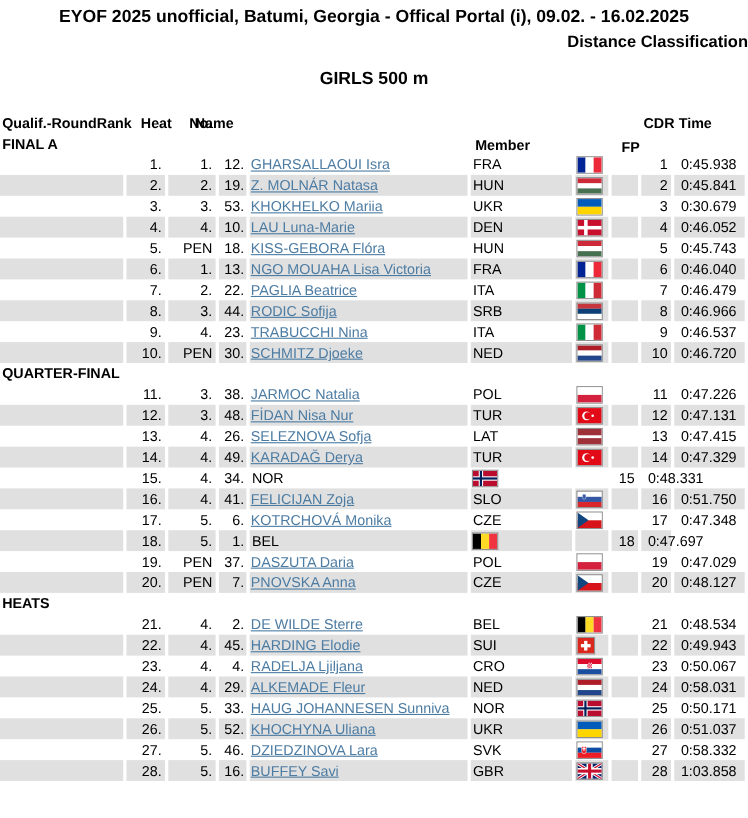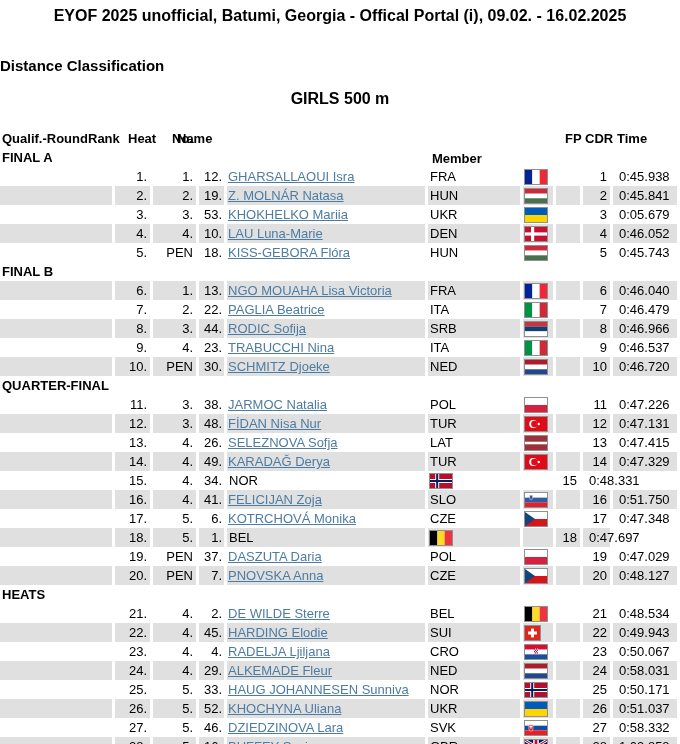--- a/index.html
+++ b/index.html
@@ -8,37 +8,37 @@
     width: 680px; height: 744px;
     background: #ffffff; color: #000000;
     font-family: "Liberation Sans", sans-serif;
     overflow: hidden;
   }
   .title {
     padding-top: 7px; font-size: 16px; line-height: 18px;
     font-weight: bold; text-align: center; white-space: nowrap;
   }
   .subtitle {
-    margin-top: 32px; font-size: 15px; line-height: 17px;
-    font-weight: bold; text-align: left;
+    margin-top: 5px; font-size: 15px; line-height: 17px;
+    font-weight: bold; text-align: right;
   }
   .event {
     margin-top: 16px; font-size: 16px; line-height: 18px;
     font-weight: bold; text-align: center;
   }
   .results { margin-top: 21px; }
   .header-row { position: relative; height: 19px; font-weight: bold; font-size: 13px; }
   .header-row span { position: absolute; top: 0; line-height: 19px; white-space: nowrap; }
   .h-qualif { left: 2px; }
   .h-rank   { left: 88px; }
   .h-heat   { left: 128px; }
   .h-no     { left: 172px; }
   .h-name   { left: 177px; }
   .h-member { left: 432px; margin-top: 20px; }
-  .h-fp     { left: 565px; }
+  .h-fp     { left: 565px; margin-top: 22px; }
   .h-cdr    { left: 585px; }
   .h-time   { left: 617px; }
   .section-row {
     height: 19px; line-height: 19px; font-weight: bold;
     font-size: 13px; padding-left: 2px;
   }
   .row {
     display: grid;
     grid-template-columns: 112px 35px 43px 25px 198px 92px 30px 24px 27px 64px;
     column-gap: 3px;
@@ -129,21 +129,21 @@
         <div class="c-flag">
           <span class="flag">
             <svg width="22" height="14" viewBox="0 0 22 14" preserveAspectRatio="none">
               <rect width="22" height="7" fill="#005BBB"></rect>
               <rect y="7" width="22" height="7" fill="#FFD500"></rect>
             </svg>
           </span>
         </div>
         <div class="c-fp"></div>
         <div class="c-cdr">3</div>
-        <div class="c-time">0:05.679</div>
+        <div class="c-time">0:30.679</div>
       </div>
       <div class="row striped">
         <div class="c-qualif"></div>
         <div class="c-rank">4.</div>
         <div class="c-heat">4.</div>
         <div class="c-no">10.</div>
         <div class="c-name"><a class="name-link">LAU Luna-Marie</a></div>
         <div class="c-member">DEN</div>
         <div class="c-flag">
           <span class="flag">
@@ -171,21 +171,20 @@
               <rect width="22" height="4.67" fill="#CE2939"></rect>
               <rect y="4.67" width="22" height="4.66" fill="#fff"></rect>
               <rect y="9.33" width="22" height="4.67" fill="#477050"></rect>
             </svg>
           </span>
         </div>
         <div class="c-fp"></div>
         <div class="c-cdr">5</div>
         <div class="c-time">0:45.743</div>
       </div>
-      <div class="section-row">FINAL B</div>
       <div class="row striped">
         <div class="c-qualif"></div>
         <div class="c-rank">6.</div>
         <div class="c-heat">1.</div>
         <div class="c-no">13.</div>
         <div class="c-name"><a class="name-link">NGO MOUAHA Lisa Victoria</a></div>
         <div class="c-member">FRA</div>
         <div class="c-flag">
           <span class="flag">
             <svg width="22" height="14" viewBox="0 0 22 14" preserveAspectRatio="none">

